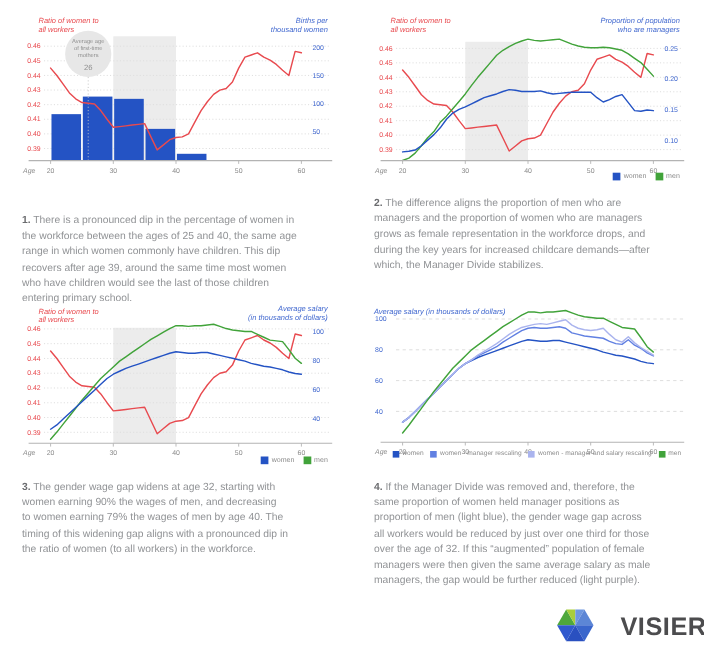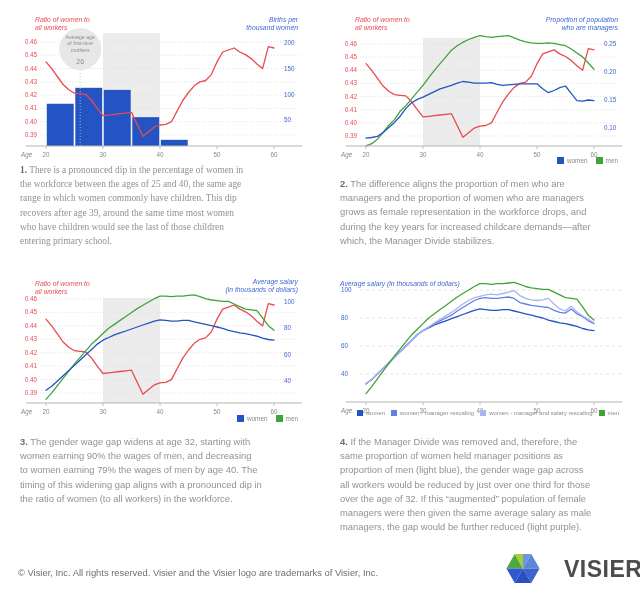--- a/index.html
+++ b/index.html
@@ -236,21 +236,21 @@
       <span class="lg-item">
         <span class="sq" style="background: rgb(170, 180, 238);"></span>
         <span>women - manager and salary rescaling</span>
       </span>
       <span class="lg-item">
         <span class="sq" style="background: rgb(65, 163, 58);"></span>
         <span>men</span>
       </span>
     </div>
 
-  <p class="cap" style="left:20px;top:163px;font-family:Liberation Serif, serif;"><b>1.</b><span> There is a pronounced dip in the percentage of women in
+  <p class="cap" style="left:20px;top:193px;"><b>1.</b><span> There is a pronounced dip in the percentage of women in
 the workforce between the ages of 25 and 40, the same age
 range in which women commonly have children. This dip
 recovers after age 39, around the same time most women
 who have children would see the last of those children
 entering primary school.</span></p>
   <p class="cap" style="left:340px;top:177px;"><b>2.</b><span> The difference aligns the proportion of men who are
 managers and the proportion of women who are managers
 grows as female representation in the workforce drops, and
 during the key years for increased childcare demands—after
 which, the Manager Divide stabilizes.</span></p>
@@ -260,21 +260,20 @@
 timing of this widening gap aligns with a pronounced dip in
 the ratio of women (to all workers) in the workforce.</span></p>
   <p class="cap" style="left:340px;top:435px;"><b>4.</b><span> If the Manager Divide was removed and, therefore, the
 same proportion of women held manager positions as
 proportion of men (light blue), the gender wage gap across
 all workers would be reduced by just over one third for those
 over the age of 32. If this “augmented” population of female
 managers were then given the same average salary as male
 managers, the gap would be further reduced (light purple).</span></p>
 
-  <div class="footer-line" style="left:18px;top:567px;">© Visier, Inc. All rights reserved. Visier and the Visier logo are trademarks of Visier, Inc.</div>
 
   <div class="logo" style="left:505px;top:550px;">
     <svg width="36" height="37" viewBox="0 0 100 100">
       <polygon points="4,50 27,10 50,50" fill="#4fa83d"></polygon>
       <polygon points="27,10 50,10 50,50" fill="#a8cd3a"></polygon>
       <polygon points="50,10 73,10 50,50" fill="#6d96e0"></polygon>
       <polygon points="73,10 96,50 50,50" fill="#5c86d6"></polygon>
       <polygon points="96,50 73,90 50,50" fill="#3a66cc"></polygon>
       <polygon points="73,90 27,90 50,50" fill="#2a50c0"></polygon>
       <polygon points="27,90 4,50 50,50" fill="#3059ce"></polygon>

